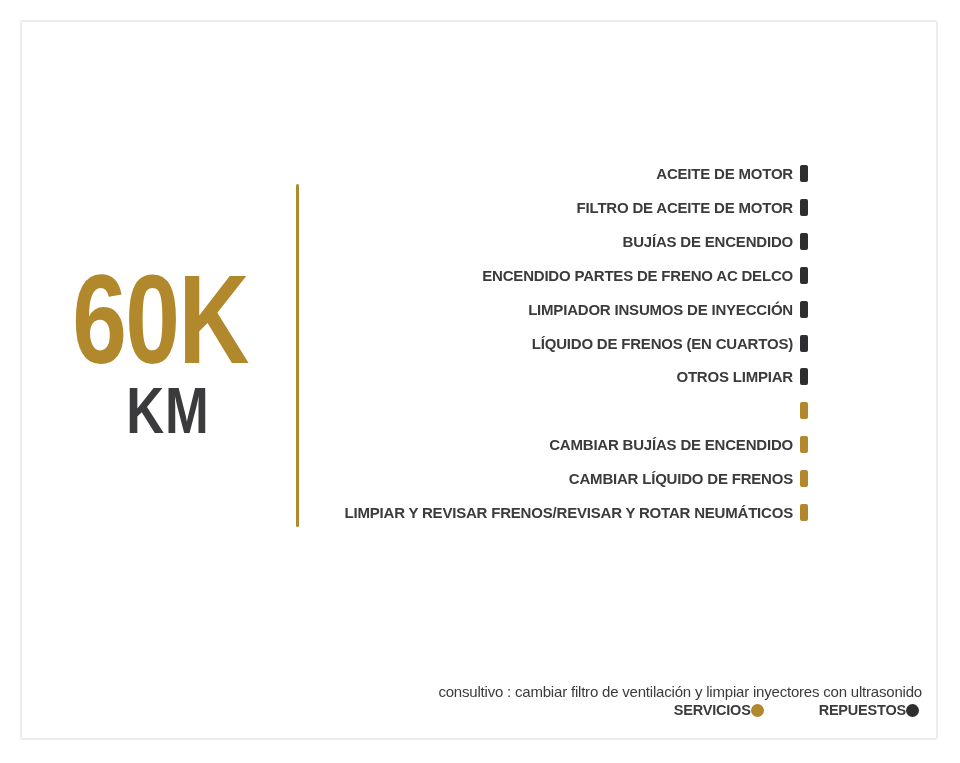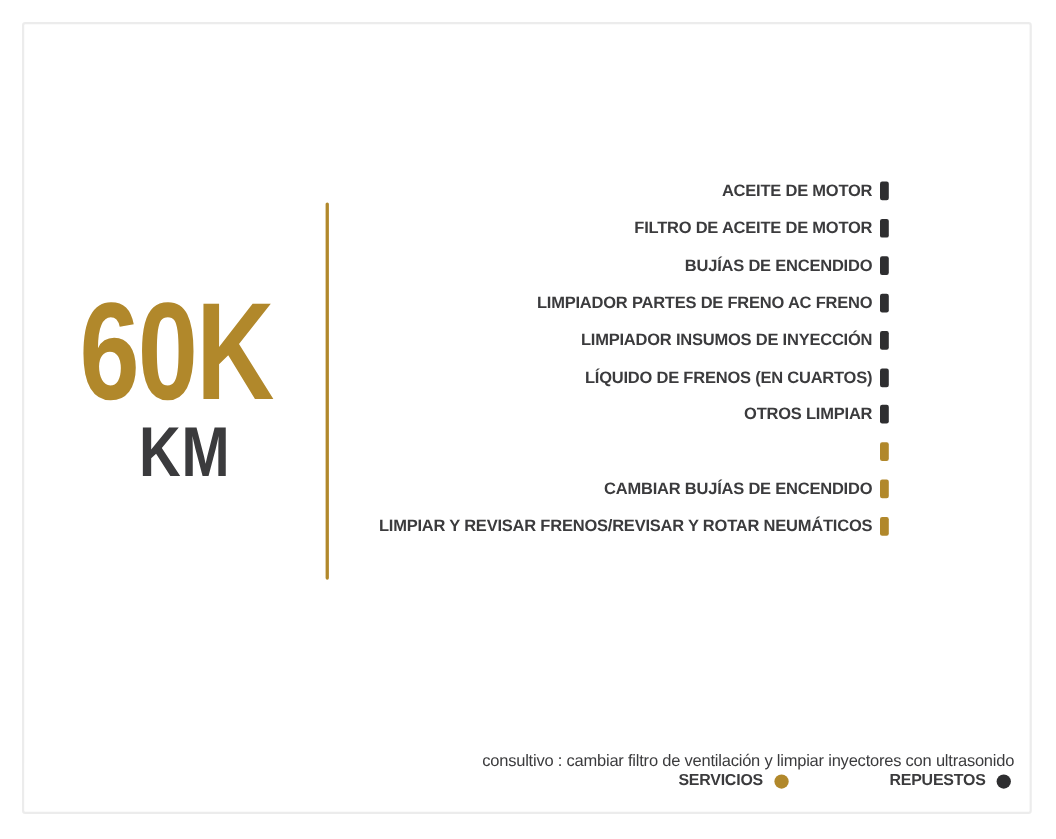--- a/index.html
+++ b/index.html
@@ -97,22 +97,21 @@
   .legend {
     position: absolute;
     right: 41px; top: 702px;
     display: flex;
     align-items: center;
     gap: 55px;
   }
   .legend-item {
     display: flex;
     align-items: center;
-    gap: 10px;
-    margin-left: 37px;
+    gap: 0;
   }
   .legend-label {
     font-size: 14.5px;
     font-weight: bold;
     letter-spacing: -0.2px;
     color: #3b3b3d;
     white-space: nowrap;
   }
   .legend-dot {
     width: 13px; height: 13px;
@@ -137,40 +136,44 @@
     </div>
     <div class="check-row">
       <span class="check-label">FILTRO DE ACEITE DE MOTOR</span>
       <span class="check-marker" style="background-color: rgb(46, 46, 48);"></span>
     </div>
     <div class="check-row">
       <span class="check-label">BUJÍAS DE ENCENDIDO</span>
       <span class="check-marker" style="background-color: rgb(46, 46, 48);"></span>
     </div>
     <div class="check-row">
-      <span class="check-label">LIMPIADOR PARTES DE FRENO AC FRENO</span>
+      <span class="check-label">ENCENDIDO PARTES DE FRENO AC DELCO</span>
       <span class="check-marker" style="background-color: rgb(46, 46, 48);"></span>
     </div>
     <div class="check-row">
       <span class="check-label">LIMPIADOR INSUMOS DE INYECCIÓN</span>
       <span class="check-marker" style="background-color: rgb(46, 46, 48);"></span>
     </div>
     <div class="check-row">
       <span class="check-label">LÍQUIDO DE FRENOS (EN CUARTOS)</span>
       <span class="check-marker" style="background-color: rgb(46, 46, 48);"></span>
     </div>
     <div class="check-row">
       <span class="check-label">OTROS LIMPIAR</span>
       <span class="check-marker" style="background-color: rgb(46, 46, 48);"></span>
     </div>
     <div class="check-row">
       <span class="check-marker" style="background-color: rgb(177, 136, 43);"></span>
     </div>
     <div class="check-row">
       <span class="check-label">CAMBIAR BUJÍAS DE ENCENDIDO</span>
+      <span class="check-marker" style="background-color: rgb(177, 136, 43);"></span>
+    </div>
+    <div class="check-row">
+      <span class="check-label">CAMBIAR LÍQUIDO DE FRENOS</span>
       <span class="check-marker" style="background-color: rgb(177, 136, 43);"></span>
     </div>
     <div class="check-row">
       <span class="check-label">LIMPIAR Y REVISAR FRENOS/REVISAR Y ROTAR NEUMÁTICOS</span>
       <span class="check-marker" style="background-color: rgb(177, 136, 43);"></span>
     </div>
   </div>
 
   <div class="note">consultivo : cambiar filtro de ventilación y limpiar inyectores con ultrasonido</div>
 

